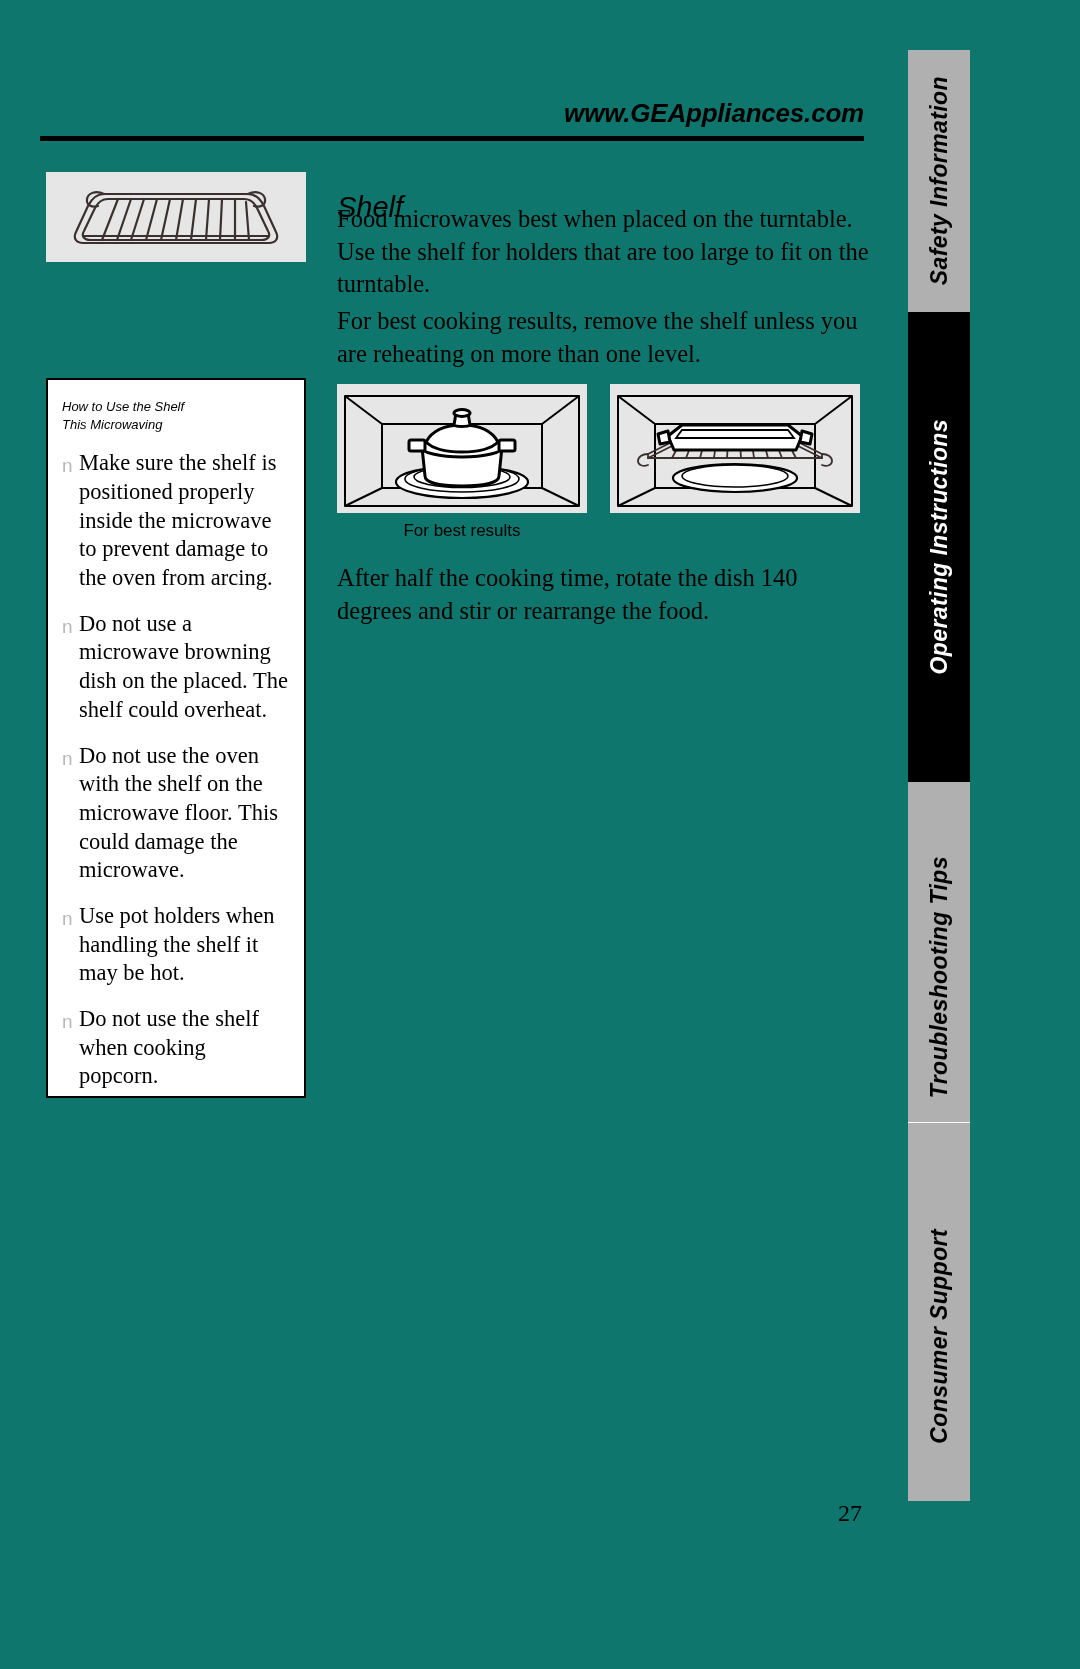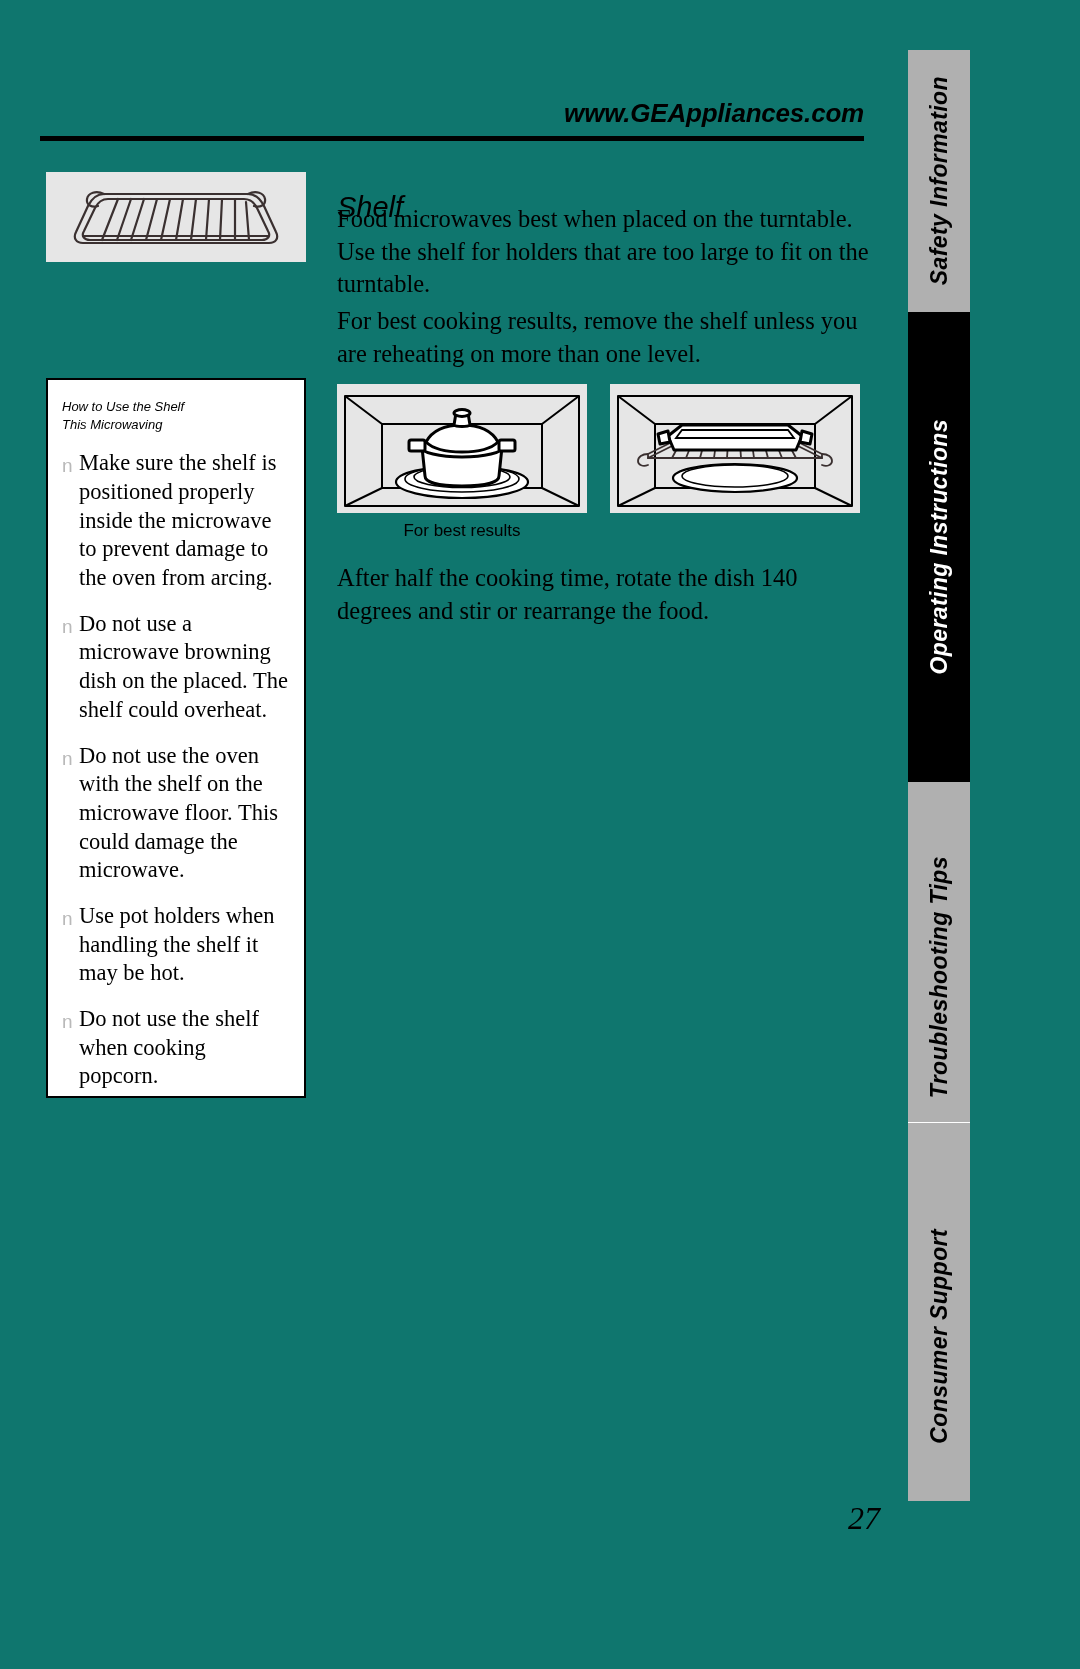--- a/index.html
+++ b/index.html
@@ -197,25 +197,24 @@
     font-size: 17px;
     color: #000000;
   }
 
   
   #page-number {
     position: absolute;
     left: 820px;
     top: 1500px;
     width: 60px;
-    text-align: right;
+    text-align: center;
     font-family: "Liberation Serif", serif;
-    font-size: 32px;
-    color: #000000;
-    font-style: italic;
+    font-size: 24px;
+    color: #000000;
   }
 </style>
 </head>
 <body>
 
 <div id="page">
 
   <div id="site-url">www.GEAppliances.com</div>
   <div id="header-rule"></div>
 

